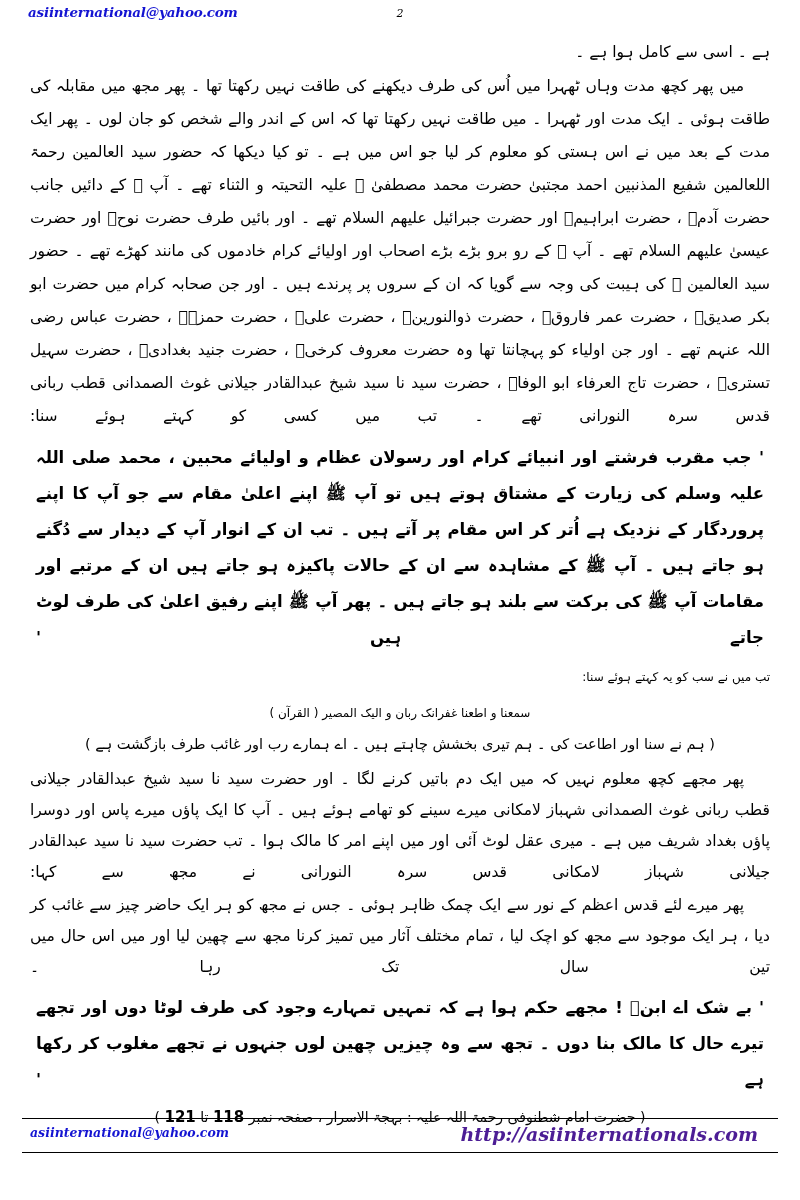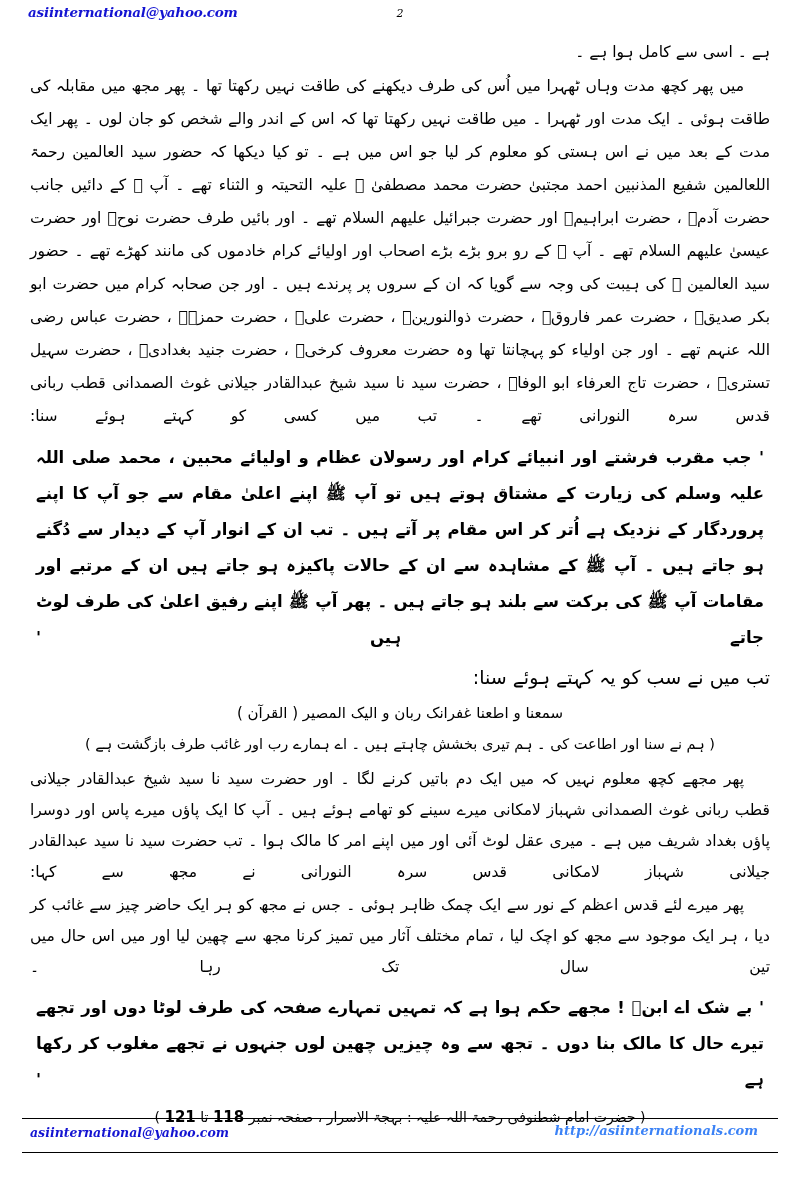--- a/index.html
+++ b/index.html
@@ -102,36 +102,36 @@
     font-weight: bold;
     line-height: 36px;
     text-align: justify;
     text-align-last: justify;
     letter-spacing: 0px;
   }
 
   
   .quran-line {
     margin: 6px 0 2px 0;
-    font-size: 15px;
+    font-size: 12px;
     line-height: 30px;
     text-align: right;
     text-align-last: center;
   }
   .quran-trans {
     margin: 0 0 6px 0;
     font-size: 14.5px;
     line-height: 28px;
     text-align: center;
     text-align-last: center;
   }
 
   .small-note {
     margin: 2px 0 2px 0;
-    font-size: 19px;
+    font-size: 12px;
     line-height: 30px;
     text-align: right;
   }
 
   
   .citation {
     margin: 6px 0 0 0;
     font-size: 14px;
     line-height: 26px;
     text-align: center;
@@ -170,25 +170,25 @@
     font-family: "DejaVu Serif", "Liberation Serif", serif;
     font-style: italic;
     font-weight: bold;
     font-size: 12.5px;
     white-space: nowrap;
   }
   .footer-url {
     position: absolute;
     top: 5px;
     right: 42px;
-    color: #3b82f6;
-    font-family: "DejaVu Serif", "Liberation Serif", serif;
-    font-style: italic;
-    font-weight: bold;
-    font-size: 13px;
+    color: #4c1d95;
+    font-family: "DejaVu Serif", "Liberation Serif", serif;
+    font-style: italic;
+    font-weight: bold;
+    font-size: 19px;
     white-space: nowrap;
   }
 </style>
 </head>
 <body>
 
 <div class="page">
 
   <div class="page-header">
     <div class="header-email">asiinternational@yahoo.com</div>
@@ -206,21 +206,21 @@
     <div class="small-note">تب میں نے سب کو یہ کہتے ہوئے سنا:</div>
 
     <div class="quran-line">سمعنا و اطعنا غفرانک ربان و الیک المصیر ( القرآن )</div>
 
     <div class="quran-trans">( ہم نے سنا اور اطاعت کی ۔ ہم تیری بخشش چاہتے ہیں ۔ اے ہمارے رب اور غائب طرف بازگشت ہے )</div>
 
     <p class="para first-line-ind tight">پھر مجھے کچھ معلوم نہیں کہ میں ایک دم باتیں کرنے لگا ۔ اور حضرت سید نا سید شیخ عبدالقادر جیلانی قطب ربانی غوث الصمدانی شہباز لامکانی میرے سینے کو تھامے ہوئے ہیں ۔ آپ کا ایک پاؤں میرے پاس اور دوسرا پاؤں بغداد شریف میں ہے ۔ میری عقل لوٹ آئی اور میں اپنے امر کا مالک ہوا ۔ تب حضرت سید نا سید عبدالقادر جیلانی شہباز لامکانی قدس سرہ النورانی نے مجھ سے کہا:</p>
 
     <p class="para first-line-ind tight">پھر میرے لئے قدس اعظم کے نور سے ایک چمک ظاہر ہوئی ۔ جس نے مجھ کو ہر ایک حاضر چیز سے غائب کر دیا ، ہر ایک موجود سے مجھ کو اچک لیا ، تمام مختلف آثار میں تمیز کرنا مجھ سے چھین لیا اور میں اس حال میں تین سال تک رہا ۔</p>
 
-    <div class="quote-block">' بے شک اے ابنؒ ! مجھے حکم ہوا ہے کہ تمہیں تمہارے صفحہ کی طرف لوٹا دوں اور تجھے تیرے حال کا مالک بنا دوں ۔ تجھ سے وہ چیزیں چھین لوں جنہوں نے تجھے مغلوب کر رکھا ہے '</div>
+    <div class="quote-block">' بے شک اے ابنؒ ! مجھے حکم ہوا ہے کہ تمہیں تمہارے وجود کی طرف لوٹا دوں اور تجھے تیرے حال کا مالک بنا دوں ۔ تجھ سے وہ چیزیں چھین لوں جنہوں نے تجھے مغلوب کر رکھا ہے '</div>
 
 
     <div class="citation">
       <span>( حضرت امام شطنوفی رحمۃ اللہ علیہ : بہجۃ الاسرار ، صفحہ نمبر</span>
       <span class="num">118</span>
       <span>تا</span>
       <span class="num">121</span>
       <span>)</span>
     </div>
 

